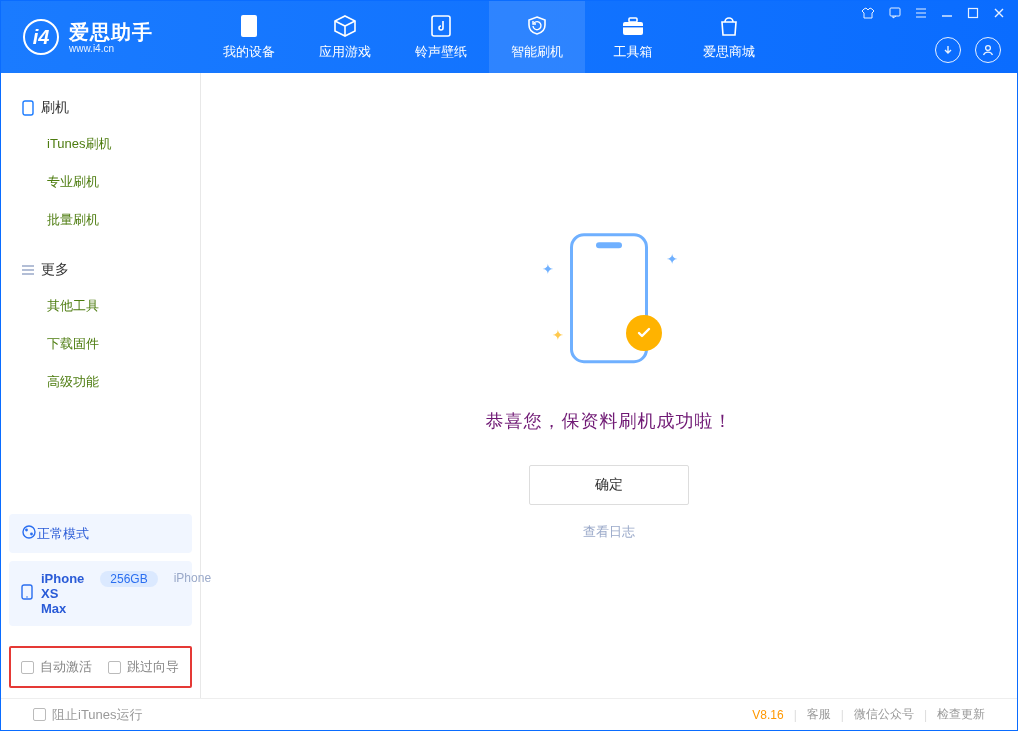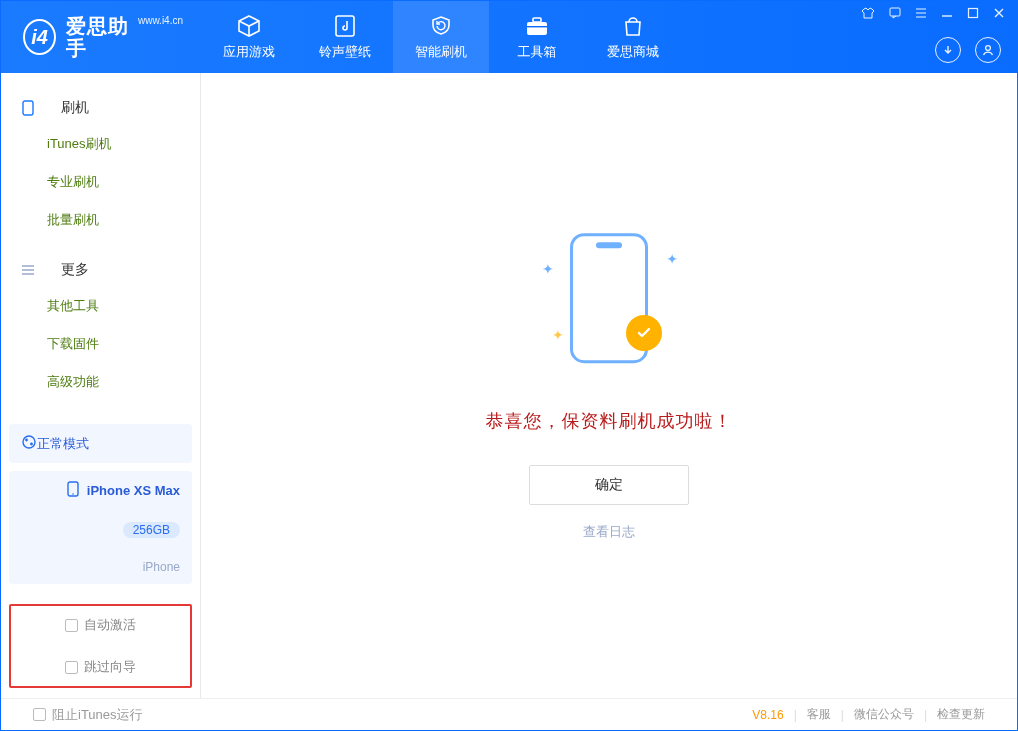--- a/index.html
+++ b/index.html
@@ -12,21 +12,21 @@
   .header {
     height: 72px; background: linear-gradient(90deg, #1a7bff 0%, #0a6cff 100%);
     display: flex; align-items: stretch; color: #fff; position: relative;
   }
   .logo-area { display: flex; align-items: center; padding: 0 18px 0 22px; width: 200px; }
   .logo-icon {
     width: 36px; height: 36px; border: 2.5px solid #fff; border-radius: 50%;
     display: flex; align-items: center; justify-content: center;
     font-size: 20px; font-weight: bold; font-style: italic; margin-right: 10px;
   }
-  .logo-text { display: flex; flex-direction: row; line-height: 1.1; }
+  .logo-text { display: flex; flex-direction: column; line-height: 1.1; }
   .logo-title { font-size: 20px; font-weight: 600; letter-spacing: 1px; }
   .logo-sub { font-size: 10px; opacity: .9; }
   .nav { display: flex; }
   .nav-item {
     width: 96px; display: flex; flex-direction: column; align-items: center;
     justify-content: center; cursor: pointer; gap: 4px; position: relative;
   }
   .nav-item.active { background: rgba(255,255,255,0.12); }
   .nav-icon { height: 26px; display: flex; align-items: center; justify-content: center; }
   .nav-label { font-size: 13px; }
@@ -44,58 +44,58 @@
   }
   
   .body { flex: 1; display: flex; min-height: 0; }
   .sidebar {
     width: 200px; border-right: 1px solid #e8e8e8; display: flex; flex-direction: column;
     background: #fff;
   }
   .side-scroll { flex: 1; overflow: auto; padding-top: 18px; }
   .side-group-title {
     display: flex; align-items: center; padding: 8px 12px 8px 18px;
-    color: #333; font-size: 14px; gap: 24px;
+    color: #333; font-size: 14px; gap: 4px;
   }
   .side-group-title .gicon { width: 18px; display:flex; justify-content:center; color:#1a7bff; }
   .side-item {
     padding: 10px 12px 10px 46px; font-size: 13px; color: #4d7c0f; cursor: pointer;
   }
   .side-item.active { color: #1a7bff; }
   .device-panels { padding: 8px; }
   .dev-card {
     background: #f1f6ff; border-radius: 4px; padding: 10px 12px; margin-bottom: 8px;
     display: flex; align-items: center; gap: 0; font-size: 13px; color: #2a5bd7;
   }
-  .dev-card.device { flex-direction: column; align-items: flex-end; gap: 22px; }
+  .dev-card.device { flex-direction: row; align-items: flex-start; gap: 16px; }
   .dev-head { display:flex; align-items:center; gap:8px; font-weight:600; color:#2a5bd7; }
   .capacity { background:#dbe9ff; color:#2a6ef0; border-radius:10px; padding:1px 10px; font-size:12px; }
   .dev-type { color:#9aa9c9; font-size:12px; }
   .options-box {
     border: 2px solid #e53935; border-radius: 2px; margin: 4px 8px 10px;
-    padding: 10px; display: flex; gap: 24px; align-items: center; flex-direction: column;
+    padding: 10px; display: flex; gap: 16px; align-items: center;
   }
   .chk { display:flex; align-items:center; gap:6px; font-size:13px; color:#888; cursor:pointer; }
   .chk .box { width:13px; height:13px; border:1px solid #bbb; border-radius:2px; }
   
   .main { flex:1; position: relative; display:flex; flex-direction:column; align-items:center; justify-content:center; }
   .illustration { position:relative; width:150px; height:150px; margin-bottom: 28px; }
   .phone {
     width: 78px; height: 130px; border: 3px solid #6fb0ff; border-radius: 14px;
     background:#fff; position:absolute; left:50%; top:50%; transform:translate(-50%,-56%);
   }
   .phone::before { content:""; position:absolute; top:6px; left:50%; transform:translateX(-50%);
     width:26px; height:6px; background:#6fb0ff; border-radius:3px; }
   .check-badge {
     position:absolute; right:22px; bottom:30px; width:36px; height:36px;
     background:#ffb300; border-radius:50%; display:flex; align-items:center; justify-content:center;
   }
   .sparkle { position:absolute; font-size:14px; color:#6fb0ff; }
   .s1{ left:8px; top:30px; } .s2{ right:6px; top:20px; } .s3{ left:18px; bottom:38px; color:#ffc94d; }
-  .success-text { font-size:18px; color:#b91c1c; margin-bottom:32px; letter-spacing:1px; }
+  .success-text { font-size:18px; color:#701a75; margin-bottom:32px; letter-spacing:1px; }
   .confirm-btn {
     width:160px; height:40px; border:1px solid #ddd; background:#fff; font-size:14px;
     color:#333; cursor:pointer; border-radius:2px; margin-bottom:18px;
   }
   .log-link { font-size:13px; color:#9aa9c9; cursor:pointer; }
   
   .footer {
     height: 32px; border-top:1px solid #eee; display:flex; align-items:center;
     padding: 0 32px; font-size:12px; color:#999; 
   }
@@ -112,20 +112,28 @@
 
   <div class="header">
     <div class="logo-area">
       <div class="logo-icon">i4</div>
       <div class="logo-text">
         <div class="logo-title">爱思助手</div>
         <div class="logo-sub">www.i4.cn</div>
       </div>
     </div>
     <div class="nav">
+      <div class="nav-item">
+        <div class="nav-icon">
+          <svg width="18" height="24" viewBox="0 0 18 24">
+              <rect x="1" y="1" width="16" height="22" rx="2" fill="#fff"></rect>
+            </svg>
+        </div>
+        <div class="nav-label">我的设备</div>
+      </div>
       <div class="nav-item">
         <div class="nav-icon">
           <svg width="26" height="24" viewBox="0 0 26 24">
               <path d="M13 2 L23 7 L23 17 L13 22 L3 17 L3 7 Z" fill="none" stroke="#fff" stroke-width="1.6"></path>
               <path d="M3 7 L13 12 L23 7 M13 12 L13 22" stroke="#fff" stroke-width="1.6" fill="none"></path>
             </svg>
         </div>
         <div class="nav-label">应用游戏</div>
       </div>
       <div class="nav-item">

